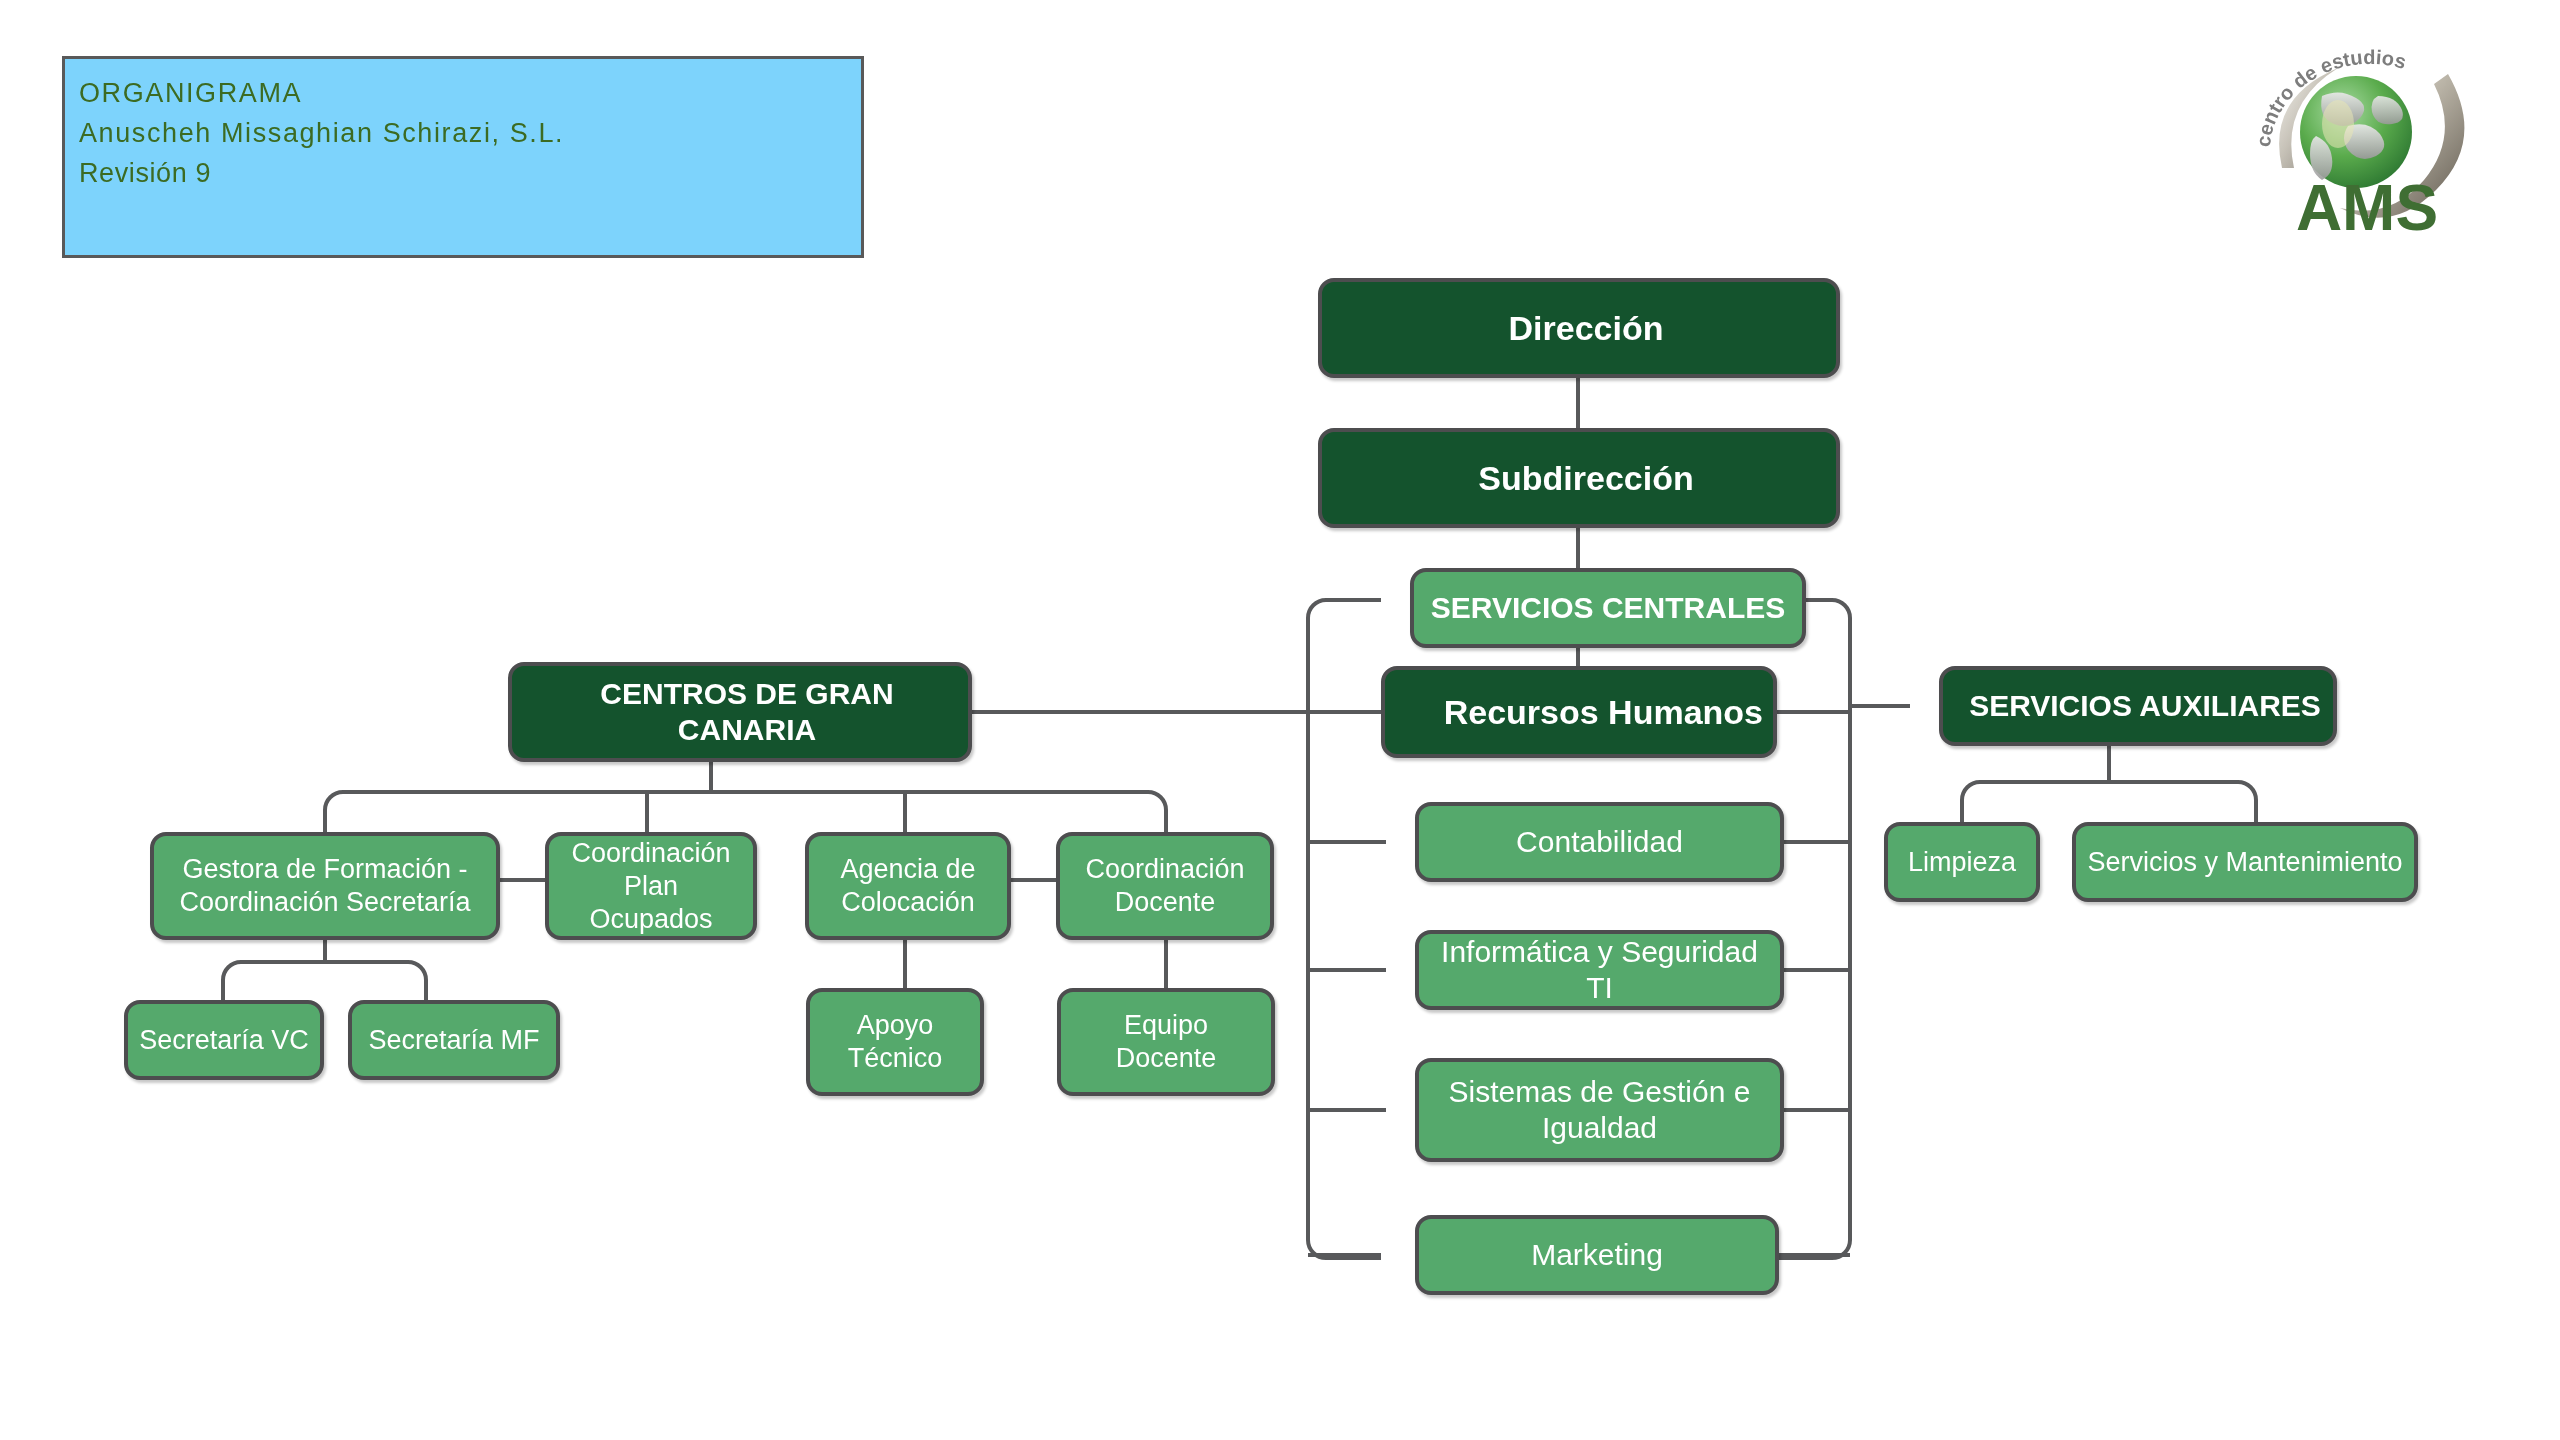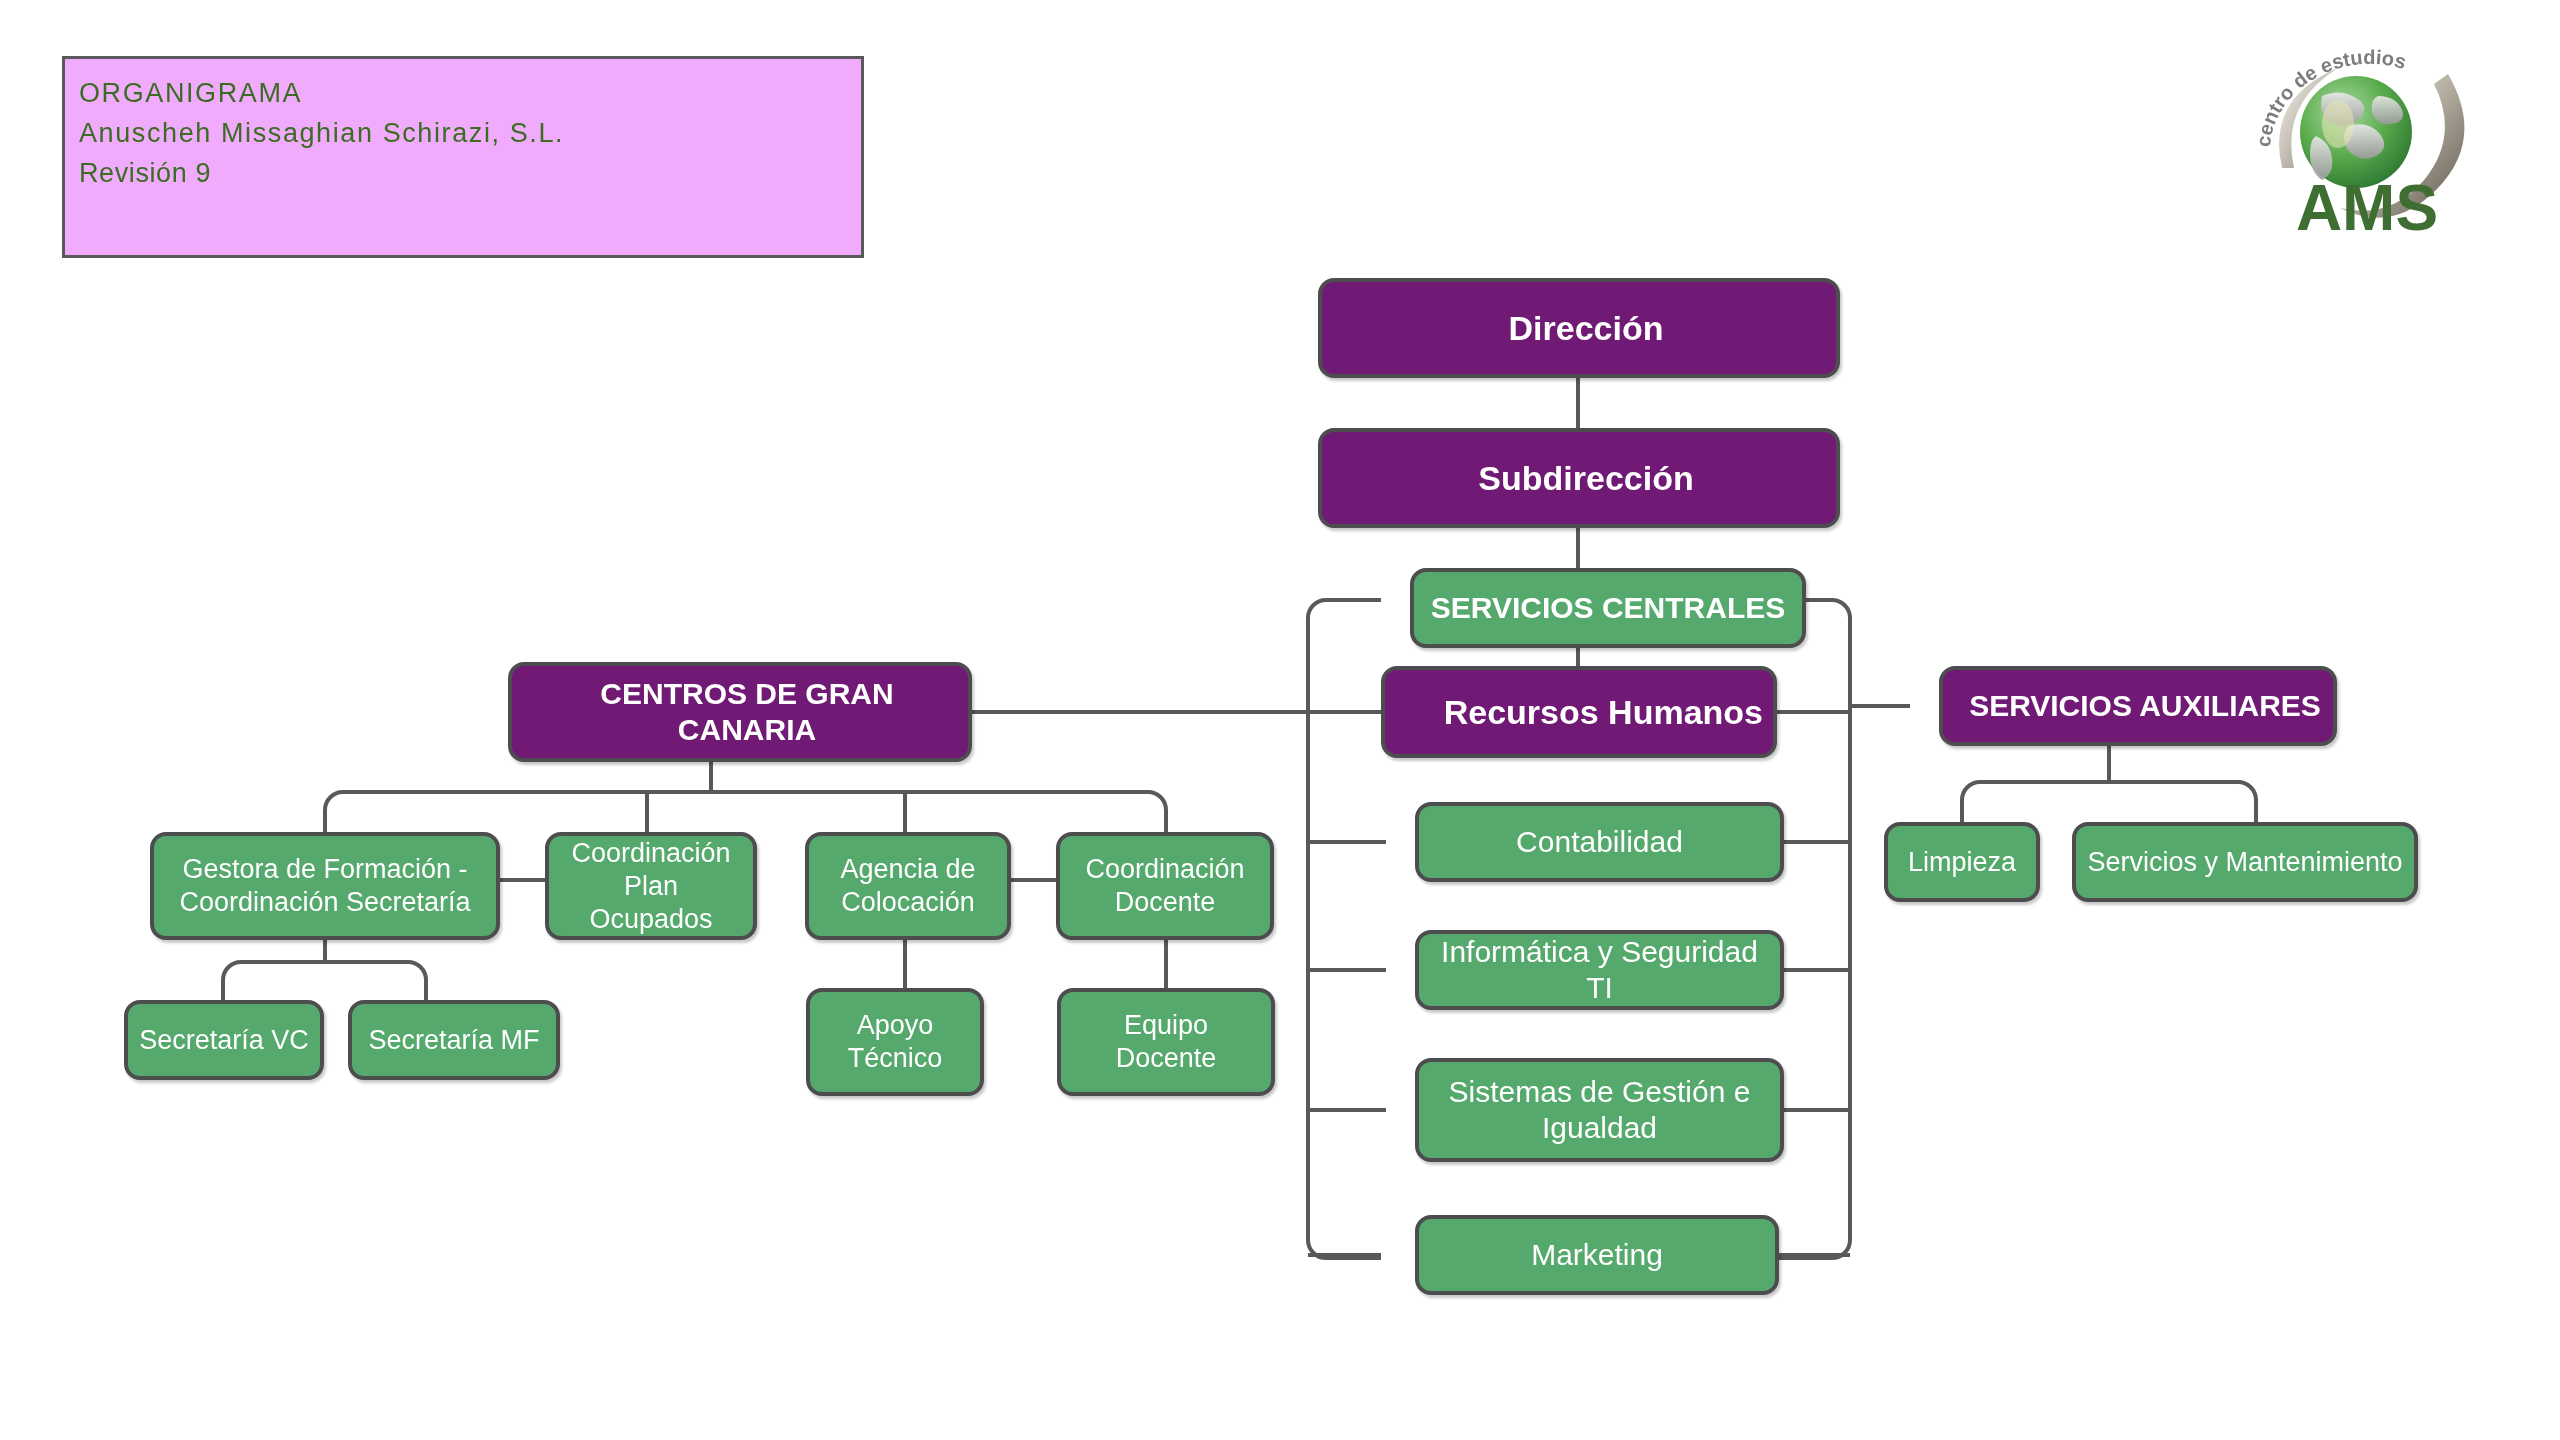--- a/index.html
+++ b/index.html
@@ -6,21 +6,21 @@
   html,body{margin:0;padding:0;background:#ffffff;}
   body{
     font-family:"Liberation Sans", sans-serif;
     width:2560px;height:1440px;overflow:hidden;position:relative;
   }
   #stage{position:relative;width:2560px;height:1440px;background:#ffffff;}
 
   
   #header-box{
     position:absolute;left:62px;top:56px;width:802px;height:202px;
-    border:3px solid #595959;background:#f0abfc;box-sizing:border-box;
+    border:3px solid #595959;background:#7dd3fc;box-sizing:border-box;
     padding:14px 0 15px 14px;
   }
   #header-box .hline{
     color:#3c6b22;font-size:27px;line-height:40px;letter-spacing:.6px;
     white-space:pre;
   }
   #header-box .hline.spaced{letter-spacing:1.6px;}
 
   
   #logo{position:absolute;left:2252px;top:40px;width:230px;height:200px;}
@@ -34,21 +34,21 @@
   .node{
     position:absolute;box-sizing:border-box;
     border:4px solid #4d4d4f;border-radius:16px;
     display:flex;align-items:center;justify-content:center;
     text-align:center;color:#ffffff;
     box-shadow:2px 3px 3px rgba(0,0,0,.22);
     padding:4px 10px;
     z-index:3;
   }
   .node span{display:block;width:100%;white-space:pre-line;}
-  .bright{background:#701a75;padding-left:24px;}
+  .bright{background:#14532d;padding-left:24px;}
   .muted{background:#55a96c;}
   .bold  {font-weight:bold;}
   .f34{font-size:34px;line-height:40px;}
   .f30{font-size:30px;line-height:36px;margin-left:29px;}
   .f27{font-size:27px;line-height:33px;}
 </style>
 </head>
 <body>
 
 <div id="stage">

